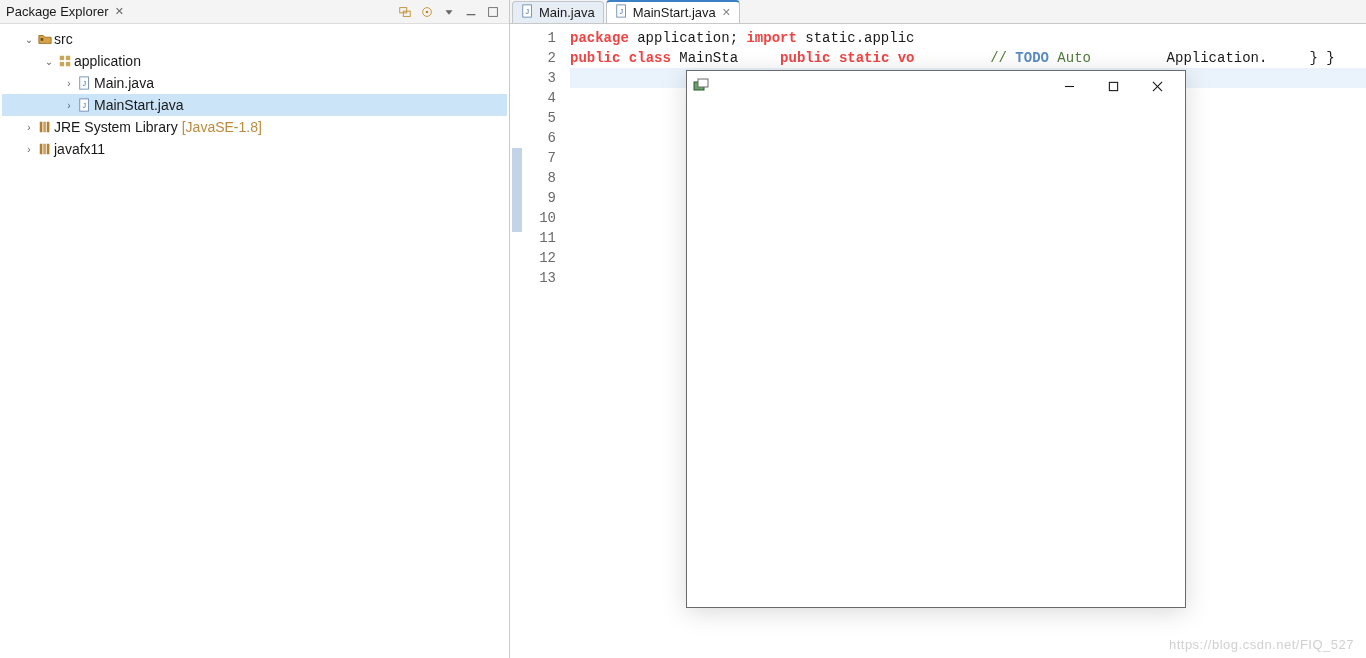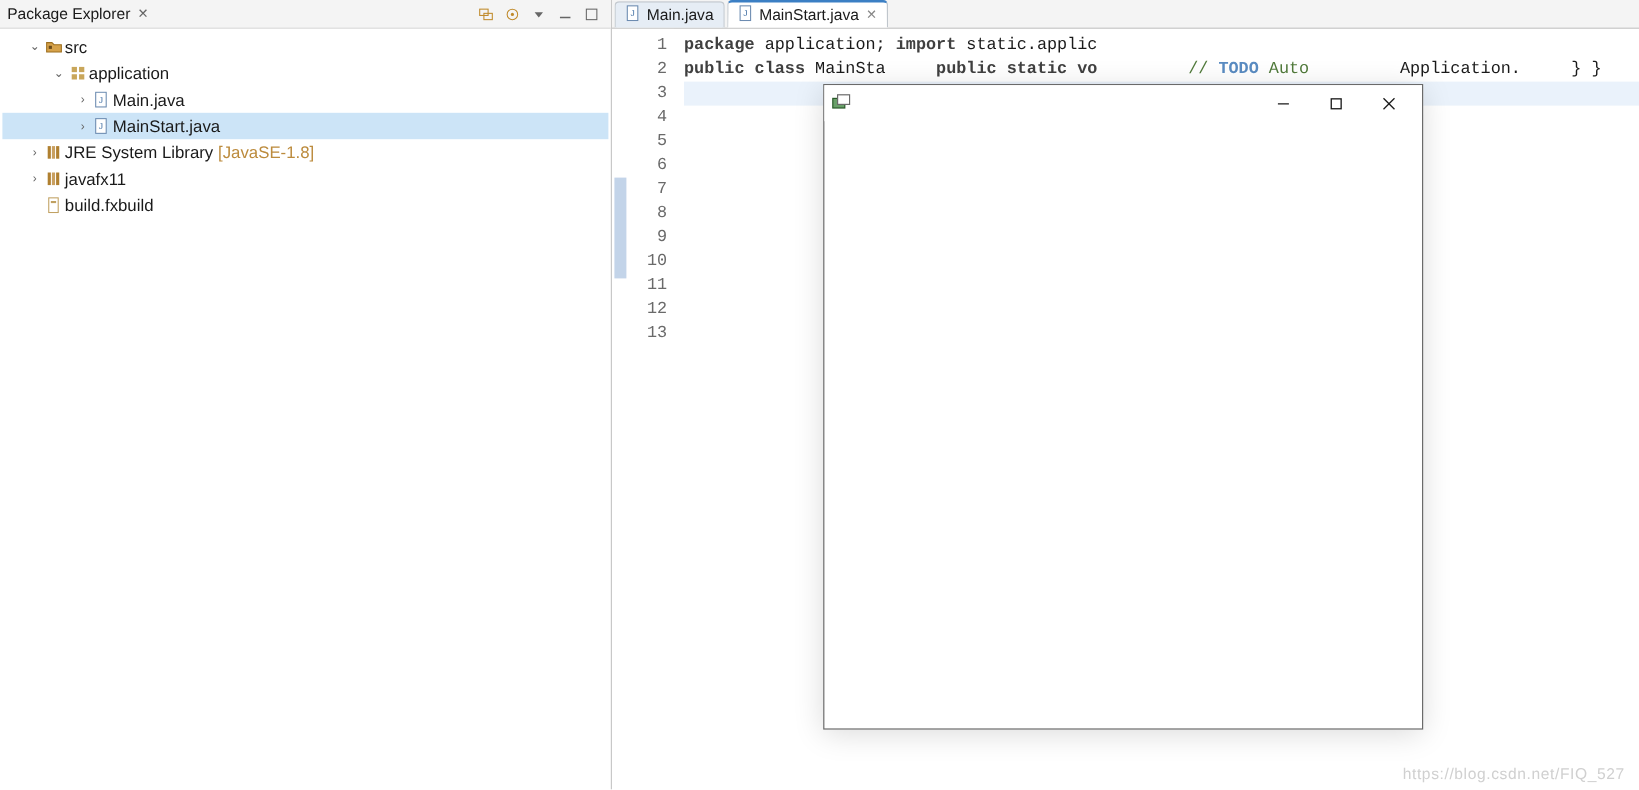--- a/index.html
+++ b/index.html
@@ -100,21 +100,21 @@
   }
   .code {
     flex:1;
     padding:4px 0 0 8px;
     font-family: Consolas,"Courier New",monospace;
     font-size:14px; line-height:20px;
     position:relative;
   }
   .code .line { height:20px; white-space:pre; }
   .code .hl-cursor { background:#eaf2fb; width:100%; display:block; }
-  .kw { color:#404040; font-weight:bold; }
+  .kw { color:#ef4444; font-weight:bold; }
   .plain { color:#1a1a1a; }
   .cmt { color:#507a3a; }
   .todo { color:#5a8cc2; font-weight:bold; }
   
   .fx-window {
     position:absolute;
     left:686px; top:70px;
     width:500px; height:538px;
     background:#fff;
     border:1px solid #6a6a6a;
@@ -244,30 +244,20 @@
         <span class="icon ico-lib">
           <svg width="14" height="14" viewBox="0 0 16 16">
               <rect x="2" y="2" width="3" height="12" fill="#b08030"></rect>
               <rect x="6" y="2" width="3" height="12" fill="#c9a060"></rect>
               <rect x="10" y="2" width="3" height="12" fill="#b08030"></rect>
             </svg>
         </span>
         <span class="label">javafx11</span>
       </div>
 
-      <div class="tree-row indent-1">
-        <span class="twisty"></span>
-        <span class="icon ico-file">
-          <svg width="14" height="14" viewBox="0 0 16 16">
-              <rect x="3" y="1" width="9" height="14" fill="#fff" stroke="#c0a060"></rect>
-              <rect x="5" y="4" width="5" height="2" fill="#c0a060"></rect>
-            </svg>
-        </span>
-        <span class="label">build.fxbuild</span>
-      </div>
 
     </div>
   </div>
 
   <div class="editor-panel">
     <div class="tabbar">
       <div class="tab">
         <span class="ico-java">
           <svg viewBox="0 0 16 16">
               <rect x="2" y="1" width="10" height="14" fill="#fff" stroke="#6a8ab0"></rect>

